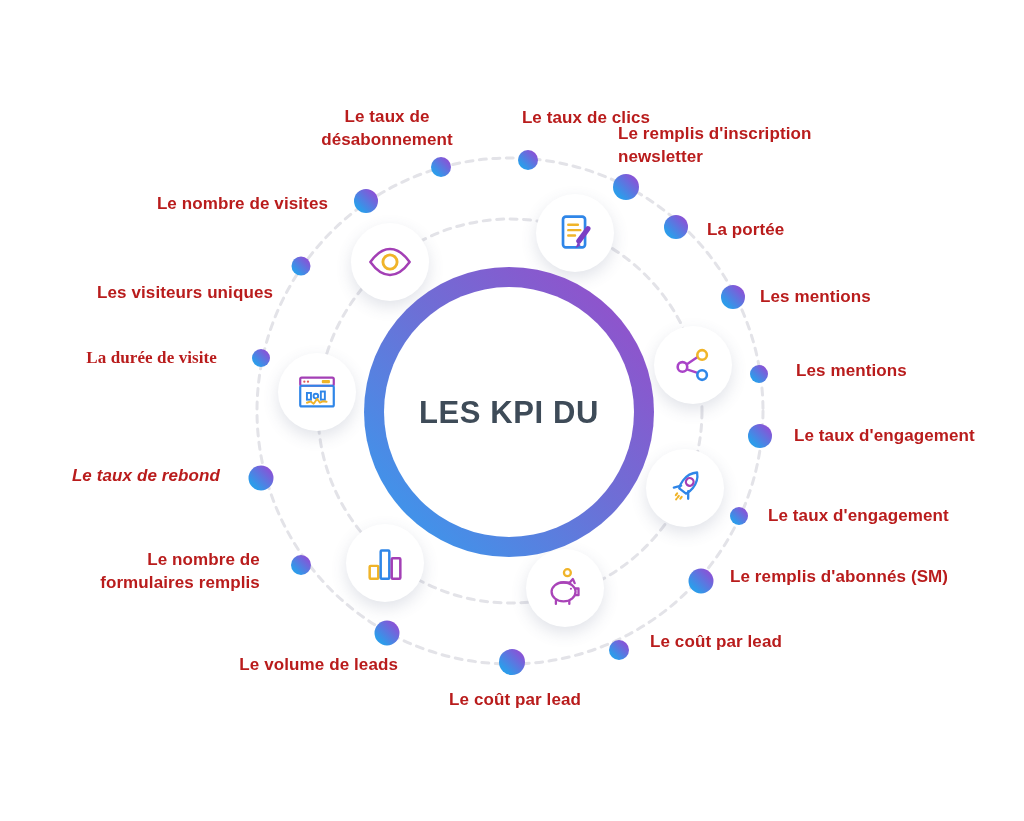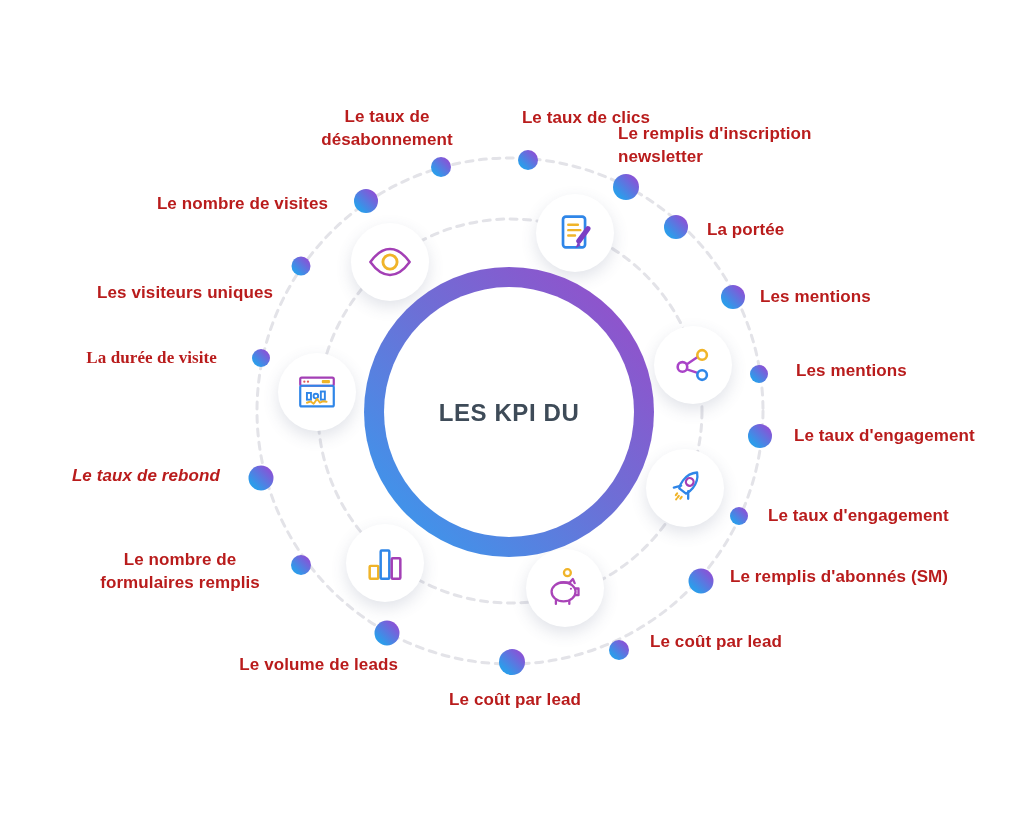--- a/index.html
+++ b/index.html
@@ -15,21 +15,21 @@
   .center-ring {
     position:absolute; width:290px; height:290px; border-radius:50%;
     background:linear-gradient(45deg,#31a0f1 0%,#6d6fd6 52%,#9c49c8 100%);
     display:flex; align-items:center; justify-content:center;
   }
   .center-inner {
     width:250px; height:250px; border-radius:50%; background:#ffffff;
     display:flex; flex-direction:column; align-items:center; justify-content:center;
   }
   .center-title {
-    color:#3e4b58; font-size:24px; font-weight:700; letter-spacing:.6px;
+    color:#3e4b58; font-size:31px; font-weight:700; letter-spacing:.6px;
     line-height:41px; text-align:center; white-space:nowrap;
   }
   .kpi-label {
     position:absolute; color:#b91c1c; font-size:17px; font-weight:700;
     line-height:23px; white-space:pre-line; letter-spacing:.1px;
   }
   .kpi-label.center { transform:translateX(-50%); text-align:center; }
   .kpi-label.right  { transform:translateX(-100%); text-align:right; }
   .dot {
     position:absolute; border-radius:50%;
@@ -148,21 +148,21 @@
 newsletter</div>
       <div class="kpi-label left" style="left: 707px; top: 218px;">La portée</div>
       <div class="kpi-label left" style="left: 760px; top: 285px;">Les mentions</div>
       <div class="kpi-label left" style="left: 796px; top: 359px;">Les mentions</div>
       <div class="kpi-label left" style="left: 794px; top: 424px;">Le taux d'engagement</div>
       <div class="kpi-label left" style="left: 768px; top: 504px;">Le taux d'engagement</div>
       <div class="kpi-label left" style="left: 730px; top: 565px;">Le remplis d'abonnés (SM)</div>
       <div class="kpi-label left" style="left: 650px; top: 630px;">Le coût par lead</div>
       <div class="kpi-label center" style="left: 515px; top: 688px;">Le coût par lead</div>
       <div class="kpi-label right" style="left: 398px; top: 653px;">Le volume de leads</div>
-      <div class="kpi-label center" style="left: 180px; top: 548px;">Le nombre de
+      <div class="kpi-label center" style="left: 180px; top: 548px; text-align: right;">Le nombre de
 formulaires remplis</div>
       <div class="kpi-label right" style="left: 220px; top: 464px; font-style: italic;">Le taux de rebond</div>
       <div class="kpi-label right" style="left: 217px; top: 346px; font-family: Liberation Serif, serif;">La durée de visite</div>
       <div class="kpi-label right" style="left: 273px; top: 254px; margin-top: 27px;">Les visiteurs uniques</div>
       <div class="kpi-label right" style="left: 328px; top: 192px;">Le nombre de visites</div>
     </div>
 
   <div class="center-ring" style="left:364px;top:267px;">
     <div class="center-inner">
       <div class="center-title">

